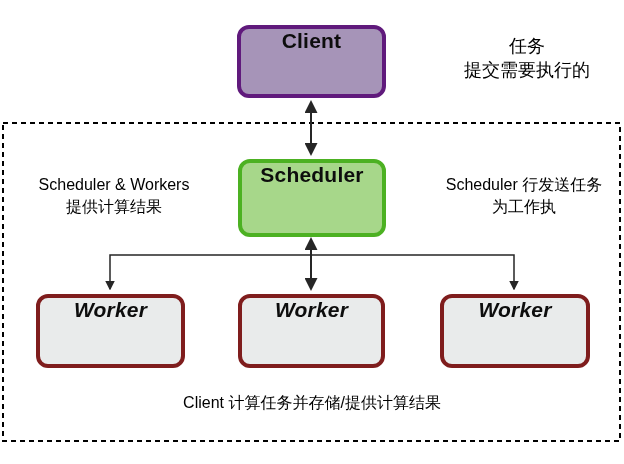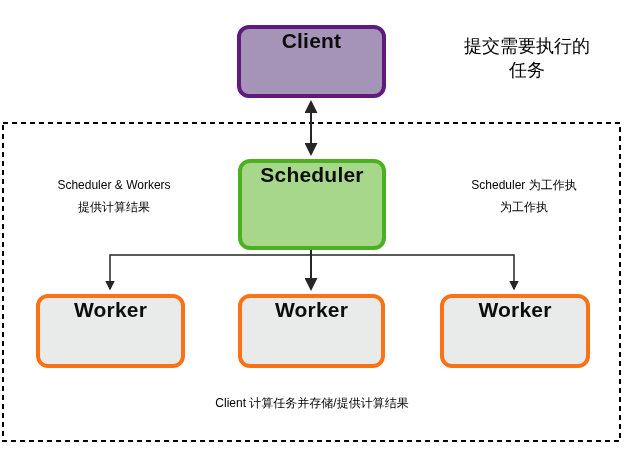--- a/index.html
+++ b/index.html
@@ -44,38 +44,39 @@
     font-size: 21px;
     color: #0d0d0d;
     letter-spacing: 0.2px;
   }
   .node-client {
     left: 237px; top: 25px; width: 149px; height: 73px;
     background: #A694B8;
     border: 4px solid #601A7C;
   }
   .node-scheduler {
-    left: 238px; top: 159px; width: 148px; height: 91px;
+    left: 238px; top: 159px; width: 148px; height: 78px;
     background: #A7D78A;
     border: 4px solid #4CB122;
   }
   .node-worker {
     top: 294px; height: 74px;
     background: #E9EBEB;
-    border: 4px solid #f97316;
+    border: 4px solid #7f1d1d;
+    font-style: italic;
   }
   .worker-1 { left: 36px;  width: 149px; }
   .worker-2 { left: 238px; width: 147px; }
   .worker-3 { left: 440px; width: 150px; }
 
   .note {
     position: absolute;
     text-align: center;
     color: #000000;
-    font-size: 12px;
+    font-size: 16px;
     line-height: 22px;
   }
   .note-submit    { left: 432px; top: 34px;  width: 190px; font-size: 18px; line-height: 24px; }
   .note-network   { left: 19px;  top: 174px; width: 190px; }
   .note-scheduler { left: 429px; top: 174px; width: 190px; }
   .note-workers   { left: 97px;  top: 392px; width: 430px; }
 </style>
 </head>
 <body>
 
@@ -111,31 +112,31 @@
 
   <div class="node node-worker worker-2">
     <span>Worker</span>
   </div>
 
   <div class="node node-worker worker-3">
     <span>Worker</span>
   </div>
 
   <div class="note note-submit">
+    <div>任务</div>
     <div>提交需要执行的</div>
-    <div>任务</div>
   </div>
 
   <div class="note note-network">
     <div>Scheduler &amp; Workers</div>
     <div>提供计算结果</div>
   </div>
 
   <div class="note note-scheduler">
-    <div>Scheduler 为工作执</div>
+    <div>Scheduler 行发送任务</div>
     <div>为工作执</div>
   </div>
 
   <div class="note note-workers">
     <div>Client 计算任务并存储/提供计算结果</div>
   </div>
 
 </div>
 
 </body></html>

